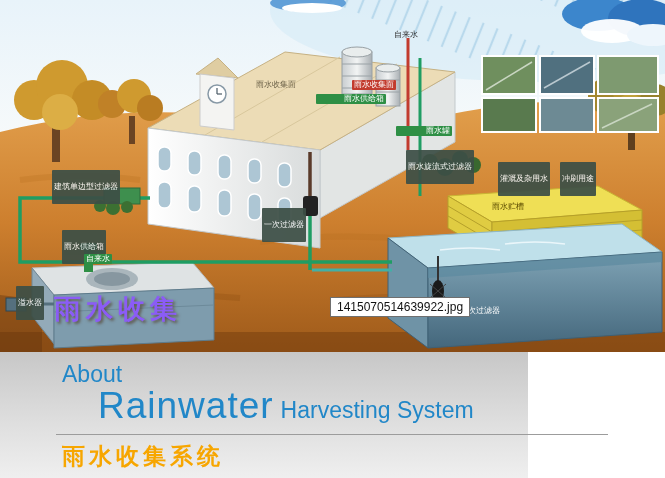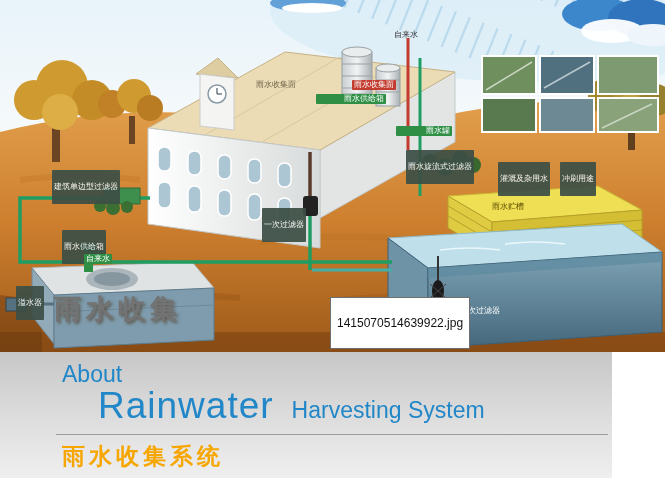--- a/index.html
+++ b/index.html
@@ -11,33 +11,33 @@
 
   .lbl { position:absolute; font-size:8px; line-height:1.25; color:#333;
          white-space:nowrap; z-index:5; }
   .on-roof { color:#6b6148; }
   .on-dark { color:#fff; }
   .chip-green { background:#2e8f45; color:#fff; padding:0 2px; border-radius:1px; }
   .chip-red   { background:#c23b2e; color:#fff; padding:0 2px; border-radius:1px; }
   .chip-dark  { background:#3d4f46; color:#fff; padding:12px 2px; border-radius:1px; opacity:.93; }
 
   .watermark { position:absolute; left:330px; top:297px; z-index:8;
-    background:#ffffff; border:1px solid #6f6f6f; padding:18px 6px;
+    background:#ffffff; border:1px solid #6f6f6f; padding:2px 6px;
     font-size:12px; color:#111; }
   .overlay-title { position:absolute; left:54px; top:291px; z-index:7;
-    font-size:27px; font-weight:bold; color:#737373; letter-spacing:5px;
+    font-size:27px; font-weight:bold; color:#8b5cf6; letter-spacing:5px;
     text-shadow:2px 2px 3px rgba(70,35,0,.55); }
 
-  .caption { position:absolute; left:0; top:352px; width:612px; height:126px;
+  .caption { position:absolute; left:0; top:352px; width:528px; height:126px;
     background:linear-gradient(180deg,#c7c7c7 0%,#dedede 55%,#efefef 100%);
     padding:9px 0 0 62px; }
   .caption .about { color:#2187c8; font-size:23px; }
   .caption .title-row { margin:-3px 0 0 36px; color:#2187c8; }
   .caption .rainwater { font-size:37px; letter-spacing:1px; }
-  .caption .harvest { font-size:23px; margin-left:18px; }
+  .caption .harvest { font-size:23px; margin-left:7px; }
   .caption .divider { width:552px; height:1px; background:#9c9c9c; margin:7px 0 6px -6px; }
   .caption .zh { color:#f7a600; font-size:23px; font-weight:bold; letter-spacing:4px; }
 </style>
 </head>
 <body>
 
 <div class="stage">
 
   <div class="scene">
     <svg width="665" height="352" viewBox="0 0 665 352">

